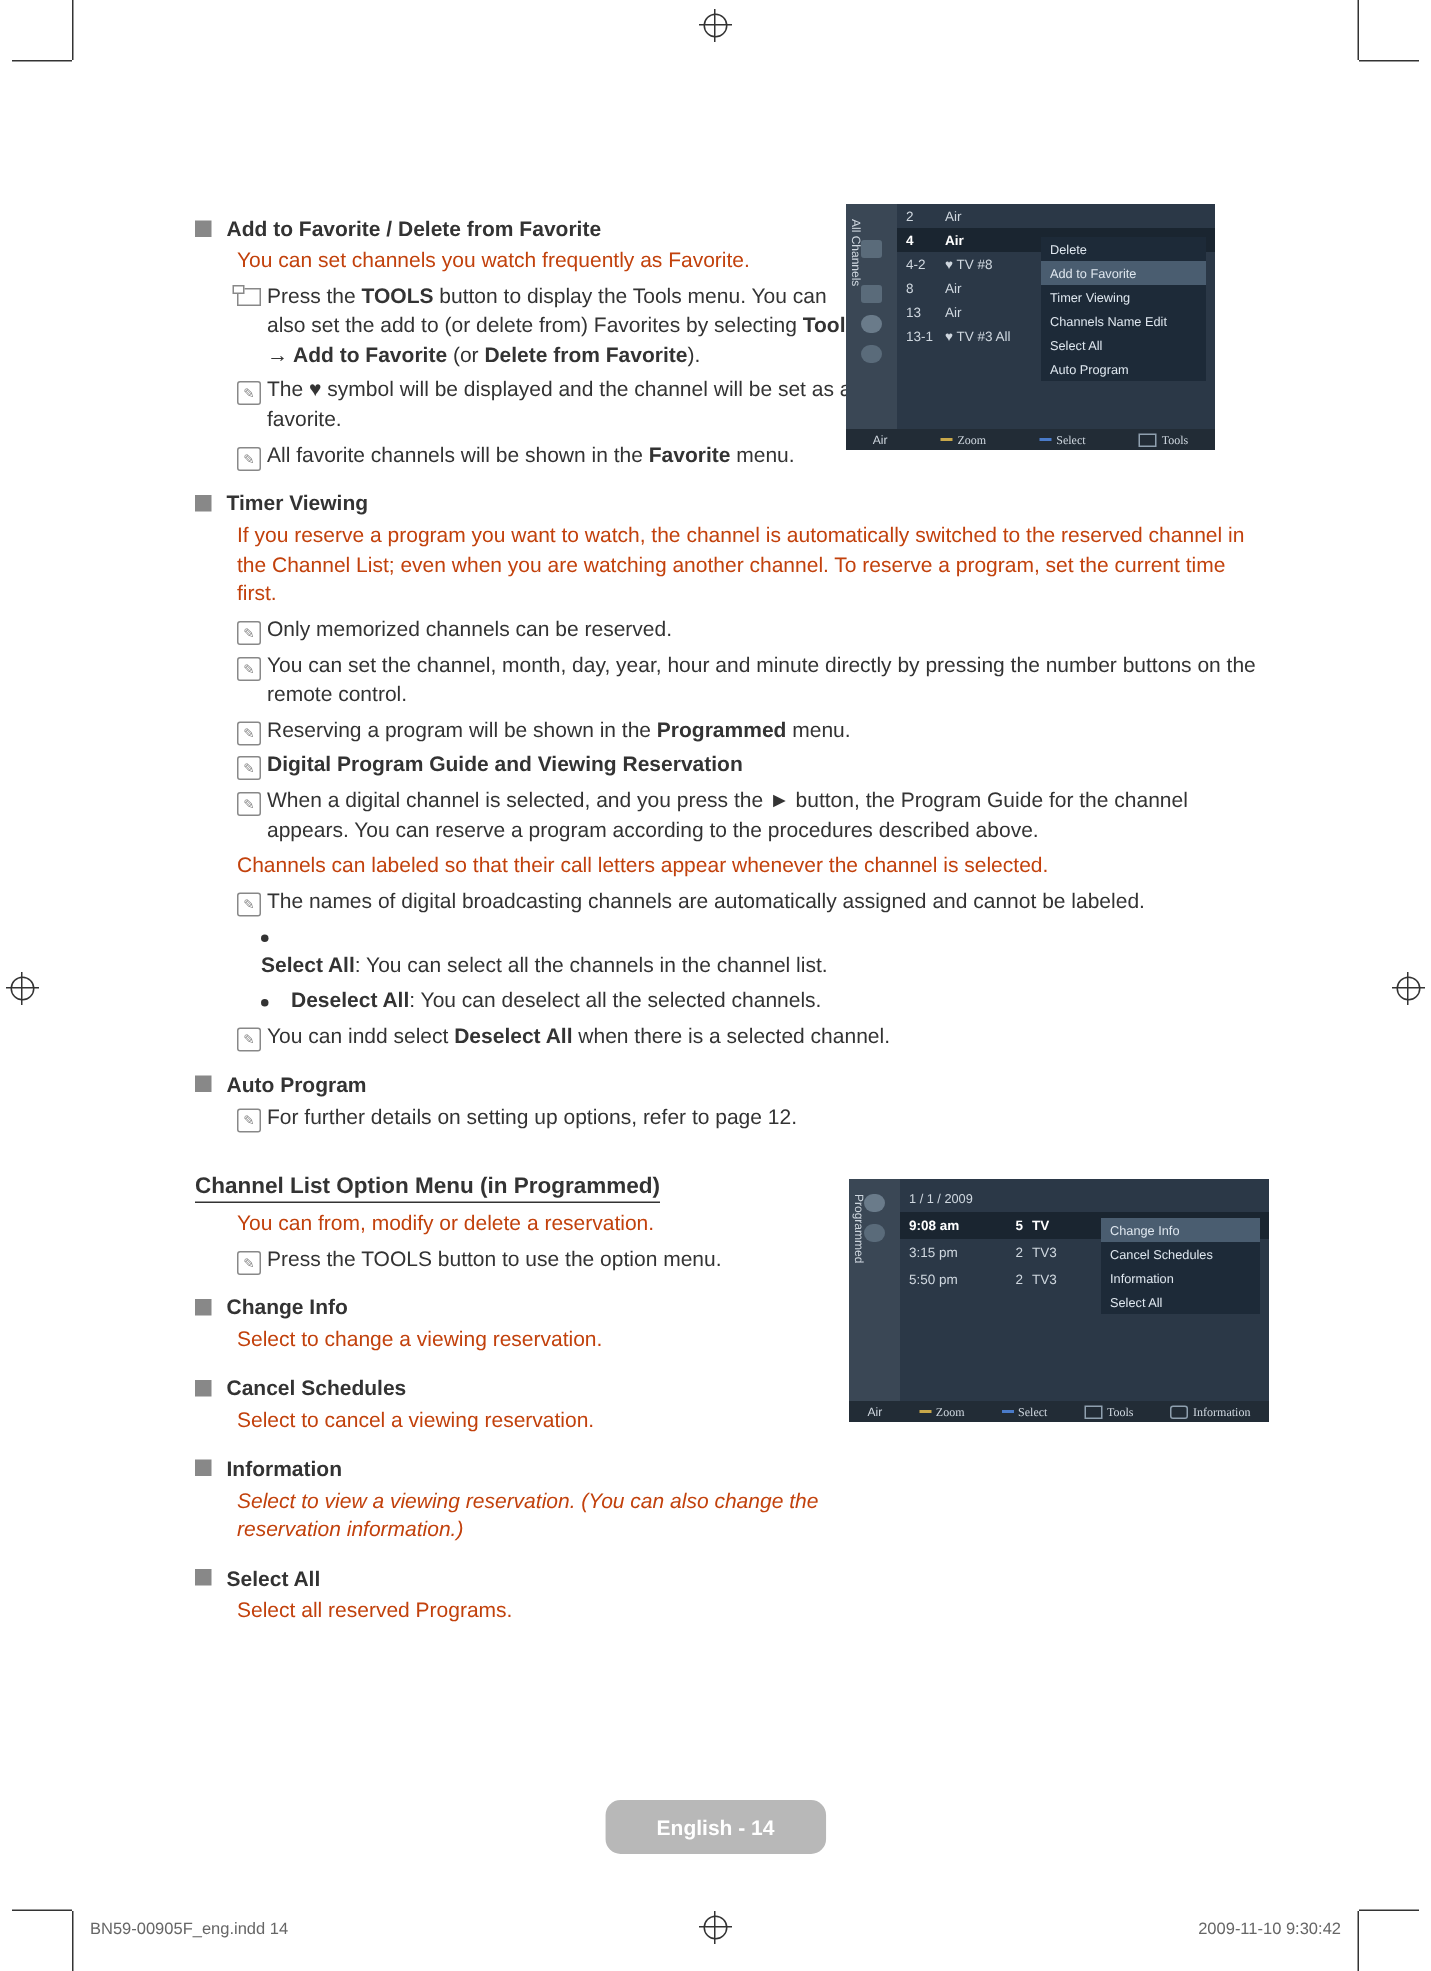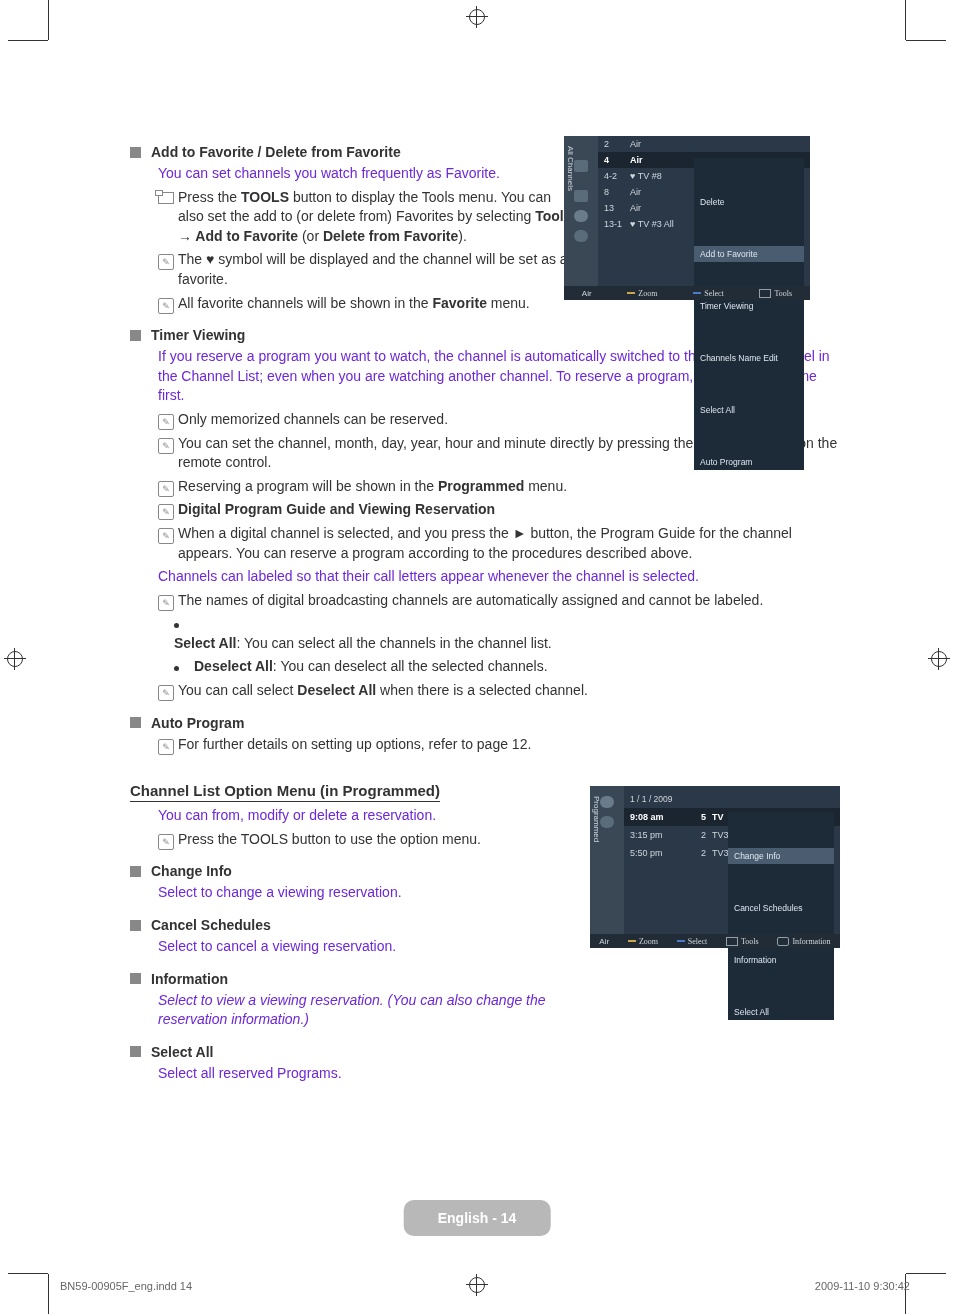--- a/index.html
+++ b/index.html
@@ -6,45 +6,45 @@
   .page { width:954px; height:1314px; position:relative; margin:0 auto; }
   .crop-line-v { position:absolute; width:1px; height:40px; background:#333; }
   .crop-line-h { position:absolute; height:1px; width:40px; background:#333; }
   .reg-mark { position:absolute; width:22px; height:22px; }
   .reg-mark .circ { position:absolute; width:14px; height:14px; border:1px solid #333; border-radius:50%; left:3px; top:3px; }
   .reg-mark .hl { position:absolute; width:22px; height:1px; background:#333; top:10px; left:0; }
   .reg-mark .vl { position:absolute; width:1px; height:22px; background:#333; left:10px; top:0; }
   .content { position:absolute; left:130px; top:130px; width:710px; }
   .sq { display:inline-block; width:11px; height:11px; background:#888; vertical-align:middle; margin-right:10px; flex-shrink:0; }
   .sec-head { font-weight:bold; font-size:14px; color:#333; margin-top:14px; display:flex; align-items:center; }
-  .body-text { font-size:14px; color:#6d28d9; line-height:1.4; margin-left:28px; margin-top:4px; }
+  .body-text { font-size:14px; color:#c2410c; line-height:1.4; margin-left:28px; margin-top:4px; }
   .icon-item { display:flex; margin-left:28px; margin-top:4px; font-size:14px; line-height:1.4; }
   .icon-col { width:20px; flex-shrink:0; text-align:left; color:#666; }
   .note-icon { display:inline-block; width:14px; height:14px; border:1px solid #888; border-radius:2px; font-size:9px; line-height:14px; text-align:center; color:#888; position:relative; top:1px; }
   .tool-icon { display:inline-block; width:14px; height:10px; border:1px solid #888; position:relative; top:2px; }
   .tool-icon::after{content:"";position:absolute;width:6px;height:4px;border:1px solid #888;left:-4px;top:-3px;background:#fff;}
   .bullet { display:inline-block; width:5px; height:5px; background:#333; border-radius:50%; margin-top:7px; }
   b { font-weight:bold; color:#333; }
   .section-title { font-size:15px; font-weight:bold; color:#333; border-bottom:1px solid #333; display:inline-block; padding-bottom:2px; margin-top:28px; }
   .footer-pill { position:absolute; left:50%; transform:translateX(-50%); bottom:78px; background:#b8b8b8; color:#fff; font-weight:bold; font-size:14px; padding:10px 34px; border-radius:10px; }
   .footer-left { position:absolute; left:60px; bottom:22px; font-size:11px; color:#666; }
-  .footer-right { position:absolute; right:44px; bottom:22px; font-size:11px; color:#666; }
+  .footer-right { position:absolute; right:60px; bottom:22px; font-size:11px; color:#666; }
   
   .osd { position:absolute; background:#2b3847; color:#cfd7df; font-size:9px; }
   .osd1 { right:30px; top:6px; width:246px; height:164px; }
-  .osd2 { left:460px; top:656px; width:250px; height:162px; }
+  .osd2 { left:436px; top:656px; width:280px; height:162px; }
   .osd-side { position:absolute; left:0; top:0; bottom:0; width:34px; background:#3a4755; }
   .osd-side-label { position:absolute; left:2px; top:10px; font-size:8px; color:#cfd7df; writing-mode:vertical-rl; }
   .osd-side-icon { position:absolute; left:10px; width:14px; height:12px; background:#5a6b7a; border-radius:2px; }
   .osd-rows { position:absolute; left:34px; right:0; top:0; }
   .osd-row { display:flex; height:16px; align-items:center; padding:0 6px; }
   .osd-row.sel { background:#1a2530; color:#fff; font-weight:bold; }
   .osd-row .c1{width:26px;} .osd-row .c2{flex:1;}
   .osd-menu { position:absolute; right:6px; top:22px; width:110px; background:#1d2a38; }
-  .osd-menu-item { padding:3px 6px; font-size:8.5px; color:#dfe7ef;margin-top:36px; }
+  .osd-menu-item { padding:3px 6px; font-size:8.5px; color:#dfe7ef; }
   .osd-menu-item.hl { background:#4a5d70; }
   .osd-bar { position:absolute; left:0; right:0; bottom:0; height:14px; background:#222c36; display:flex; align-items:center; justify-content:space-around; font-size:8px; color:#cfd7df; }
   .osd-bar .lab{display:flex;align-items:center;gap:3px;font-family:Liberation Serif, serif;}
   .dash{display:inline-block;width:8px;height:2px;}
   .dash.y{background:#c9a84a;} .dash.b{background:#4a7bc9;}
   .mini-tool{display:inline-block;width:10px;height:7px;border:1px solid #8fa0af;}
   .mini-info{display:inline-block;width:10px;height:7px;border:1px solid #8fa0af;border-radius:2px;}
   .osd2 .osd-rows .row2{display:flex;height:18px;align-items:center;padding:0 6px;font-size:9px;}
   .osd2 .osd-rows .row2.sel{background:#1a2530;color:#fff;font-weight:bold;}
   .osd2 .osd-rows .row2 .t{width:56px;} .osd2 .osd-rows .row2 .n{width:20px;text-align:right;padding-right:6px;} .osd2 .osd-rows .row2 .ch{flex:1;}
@@ -143,21 +143,21 @@
   <div class="icon-item" style="margin-left:44px;flex-direction:column;">
         <div class="icon-col"><span class="bullet"></span></div>
         <div><b>Select All</b><span>: You can select all the channels in the channel list.</span></div>
       </div>
   <div class="icon-item" style="margin-left:44px;">
         <div class="icon-col"><span class="bullet"></span></div>
         <div><b>Deselect All</b><span>: You can deselect all the selected channels.</span></div>
       </div>
   <div class="icon-item">
         <div class="icon-col"><span class="note-icon">✎</span></div>
-        <div><span>You can call select </span><b>Deselect All</b><span> when there is a selected channel.</span></div>
+        <div><span>You can indd select </span><b>Deselect All</b><span> when there is a selected channel.</span></div>
       </div>
 
   
   <div class="sec-head">
         <span class="sq"></span>
         <span>Auto Program</span>
       </div>
   <div class="icon-item">
         <div class="icon-col"><span class="note-icon">✎</span></div>
         <div>For further details on setting up options, refer to page 12.</div>

